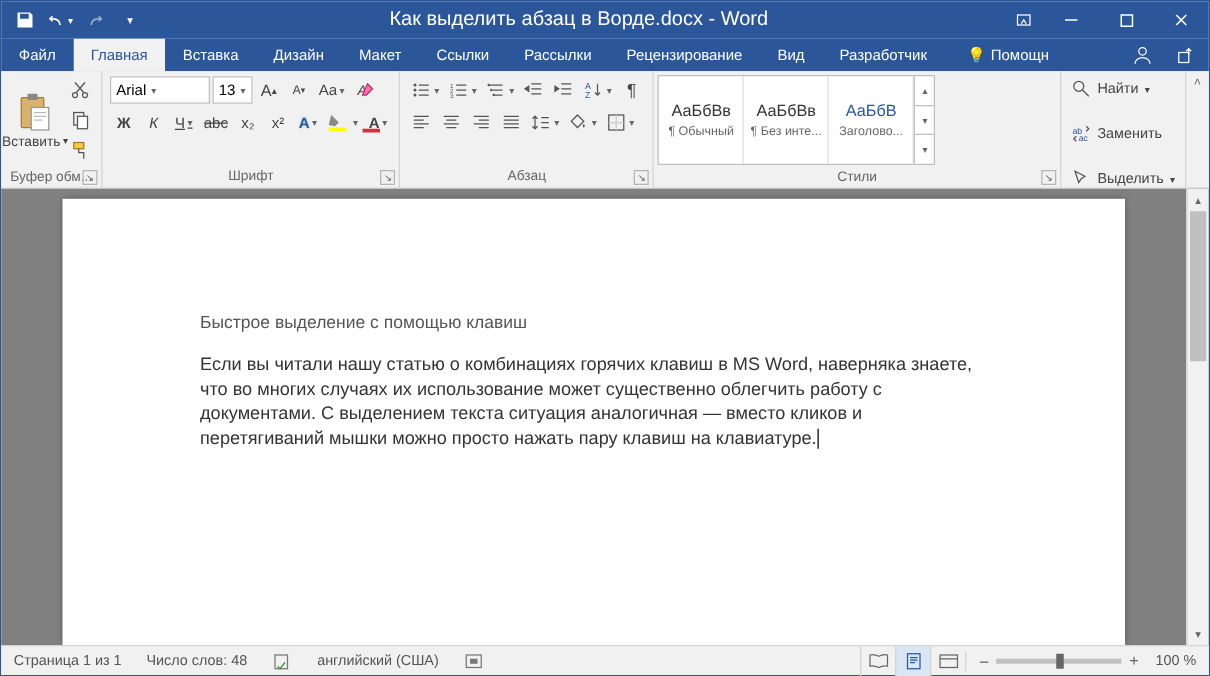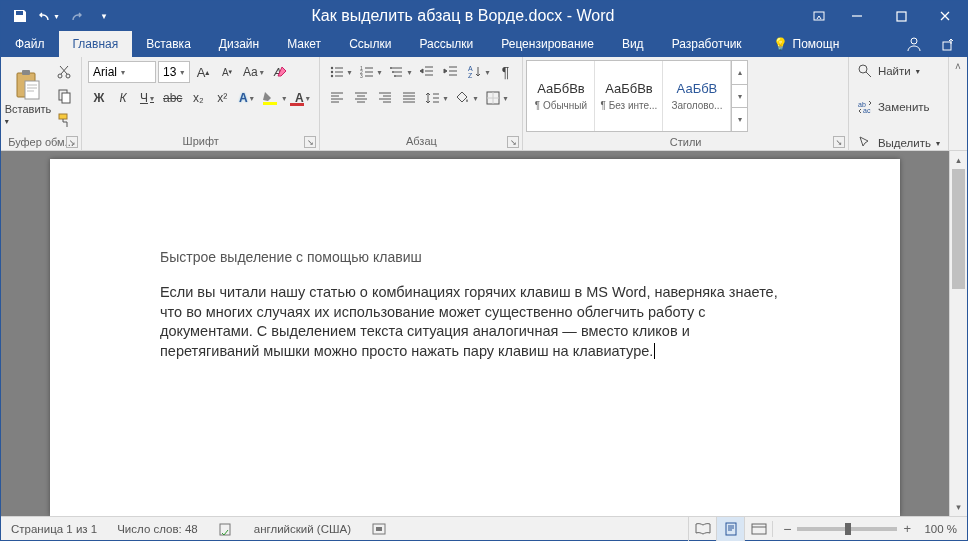--- a/index.html
+++ b/index.html
@@ -26,28 +26,28 @@
   .group{border-right:1px solid #d4d4d4;display:flex;flex-direction:column;}
   .group .body{flex:1;display:flex;align-items:center;padding:4px 6px;}
   .group .label{height:16px;font-size:11px;color:#666;display:flex;align-items:center;justify-content:center;position:relative;padding:0 4px 2px;}
   .group .label .launcher{position:absolute;right:3px;bottom:2px;width:12px;height:12px;border:1px solid #b5b5b5;font-size:8px;display:flex;align-items:center;justify-content:center;color:#666;cursor:pointer;}
   .rbtn{height:22px;min-width:22px;display:flex;align-items:center;justify-content:center;background:transparent;border:none;cursor:pointer;font-size:12px;color:#444;padding:0 3px;}
   .rbtn svg{pointer-events:none;}
   
   .clip{display:flex;align-items:flex-start;gap:4px;padding:4px 6px;}
   .paste{display:flex;flex-direction:column;align-items:center;width:42px;cursor:pointer;}
   .paste .icon{width:32px;height:36px;display:flex;align-items:center;justify-content:center;}
-  .paste .txt{font-size:11px;color:#444;display:flex;align-items:flex-start;gap:2px;flex-direction:column;}
+  .paste .txt{font-size:11px;color:#444;display:flex;align-items:flex-start;gap:2px;}
   .clip .side{display:flex;flex-direction:column;gap:2px;}
   
   .font .row{display:flex;align-items:center;gap:2px;}
   .font .body{flex-direction:column;align-items:flex-start;gap:4px;}
   .combo{height:22px;border:1px solid #c0c0c0;background:#fff;display:flex;align-items:center;padding:0 4px;font-size:12px;cursor:pointer;}
   .combo .dd{margin-left:4px;font-size:8px;color:#666;}
-  .fontname{width:68px;}
+  .fontname{width:80px;}
   .fontsize{width:32px;align-items:center;}
   
   .para .body{flex-direction:column;align-items:flex-start;gap:4px;}
   .para .row{display:flex;align-items:center;gap:2px;}
   
   .styles .body{padding:3px;}
   .gallery{display:flex;border:1px solid #c0c0c0;background:#fff;}
   .gitem{width:68px;height:70px;border-right:1px solid #e0e0e0;display:flex;flex-direction:column;align-items:center;justify-content:center;cursor:pointer;padding:2px;}
   .gitem:last-child{border-right:none;}
   .gitem .sample{font-size:13px;color:#333;}

